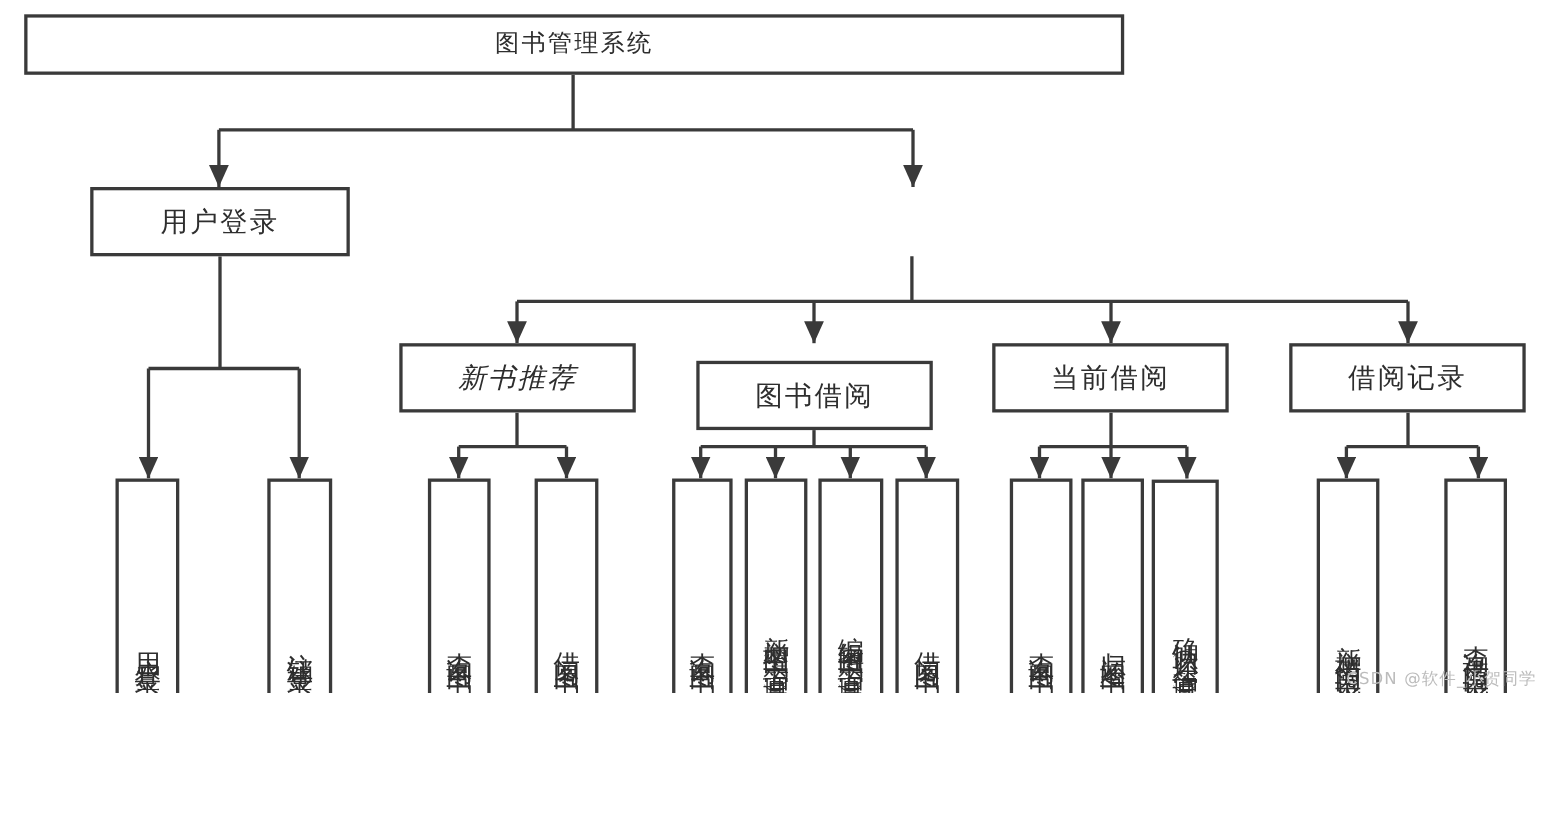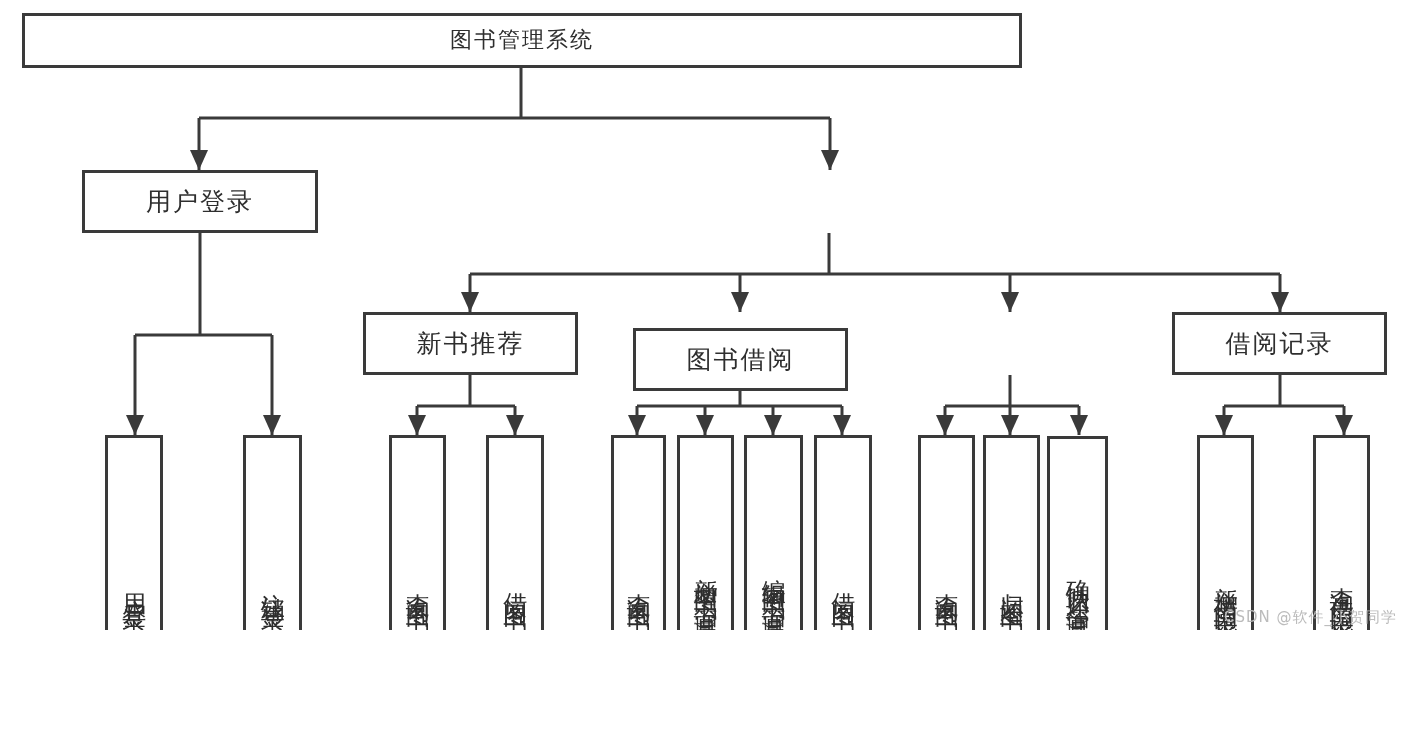--- a/index.html
+++ b/index.html
@@ -68,22 +68,23 @@
       <path d="M1079,406 V435" marker-end="url(#arr)"></path>
       <path d="M1224,406 V435" marker-end="url(#arr)"></path>
       <path d="M1344,406 V435" marker-end="url(#arr)"></path>
     </g>
   </svg>
 
   <div class="node root-node" style="left:22px; top:13px; width:1000px; height:55px;">图书管理系统</div>
 
   <div class="node" style="left:82px; top:170px; width:236px; height:63px;">用户登录</div>
 
-  <div class="node" style="left:363px; top:312px; width:215px; height:63px;">新书推荐</div>
+  <div class="node" style="left:363px; top:312px; width:215px; height:63px;font-style:italic;">新书推荐</div>
   <div class="node" style="left:633px; top:312px; width:215px; height:63px;margin-top:16px;">图书借阅</div>
+  <div class="node" style="left:902px; top:312px; width:215px; height:63px;">当前借阅</div>
   <div class="node" style="left:1172px; top:312px; width:215px; height:63px;text-align:center;">借阅记录</div>
 
   <div class="node vnode" style="left:105px; top:435px; width:58px; height:302px;">用户登录</div>
   <div class="node vnode" style="left:243px; top:435px; width:59px; height:302px;">注销登录</div>
 
   <div class="node vnode" style="left:389px; top:435px; width:57px; height:302px;">查询图书</div>
   <div class="node vnode" style="left:486px; top:435px; width:58px; height:302px;">借阅图书</div>
 
   <div class="node vnode" style="left:611px; top:435px; width:55px; height:302px;">查询图书</div>
   <div class="node vnode" style="left:677px; top:435px; width:57px; height:302px;">新增图书（管理员）</div>

